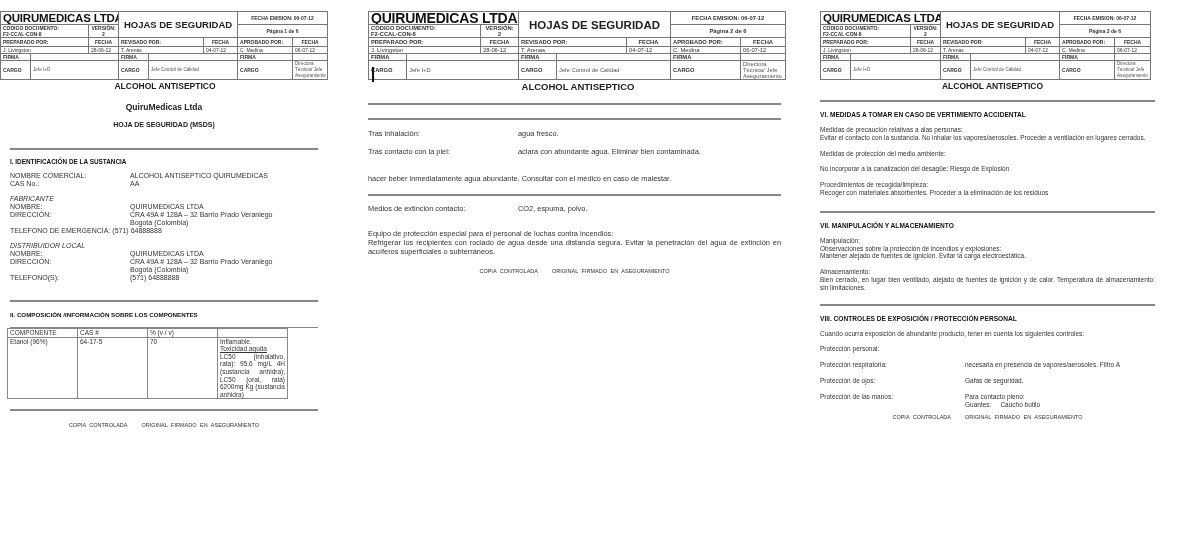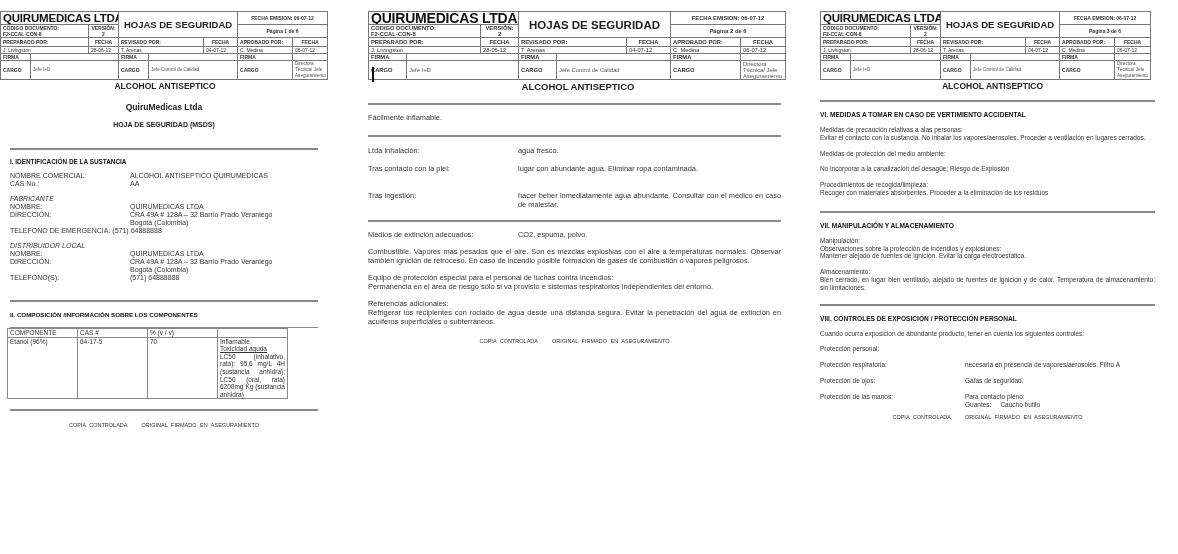--- a/index.html
+++ b/index.html
@@ -245,50 +245,45 @@
       <td colspan="2" class="cargo-val" style="font-size: 5.8px;">Jefe Control de Calidad</td>
       <td class="b" style="font-size: 5.8px;">CARGO</td>
       <td class="cargo-val" style="font-size: 5.8px;">Directora Técnica/ Jefe Aseguramiento</td>
     </tr>
   </tbody>
       </table>
   <div class="product" style="font-size: 9.5px;">ALCOHOL ANTISEPTICO</div>
 </div>
   <div class="inner">
     <div class="sep" style="margin-top:11px;"></div>
-    <div class="txt" style="margin-top:8px;">Fácilmente inflamable.</div>
     <div class="sep" style="margin-top:13px;"></div>
     <div class="txt">
       <div class="row" style="margin-top:9px">
-          <span class="lbl">Ltda inhalación:</span>
+          <span class="lbl">Tras inhalación:</span>
           <span class="val">agua fresco.</span>
         </div>
       <div class="row" style="margin-top:9px">
           <span class="lbl">Tras contacto con la piel:</span>
-          <span class="val">lugar con abundante agua. Eliminar ropa contaminada.</span>
+          <span class="val">aclara con abundante agua. Eliminar bien contaminada.</span>
         </div>
       <div class="row" style="margin-top:9px">
         </div>
       <div class="row" style="margin-top:9px">
-          <span class="lbl">Tras ingestión:</span>
           <span class="val">hacer beber inmediatamente agua abundante. Consultar con el médico en caso de malestar.</span>
         </div>
     </div>
     <div class="sep" style="margin-top:11px;"></div>
     <div class="txt">
       <div class="row" style="margin-top:8px">
-          <span class="lbl" style="width:146px">Medios de extinción adecuados:</span>
+          <span class="lbl" style="width:146px">Medios de extinción contacto:</span>
           <span class="val" style="padding-left:4px">CO2, espuma, polvo.</span>
         </div>
       <div class="row" style="margin-top:8px">
-          <span class="val">Combustible. Vapores mas pesados que el aire. Son es mezclas explosivas con el aire a temperaturas normales. Observar también ignición de retroceso. En caso de incendio posible formación de gases de combustión o vapores peligrosos.</span>
         </div>
       <div style="margin-top:8px">Equipo de protección especial para el personal de luchas contra incendios:</div>
-      <div style="text-align:justify">Permanencia en el área de riesgo sólo si va provisto e sistemas respiratorios independientes del entorno.</div>
-      <div style="margin-top:8px">Referencias adicionales:</div>
       <div style="text-align:justify">Refrigerar los recipientes con rociado de agua desde una distancia segura. Evitar la penetración del agua de extinción en acuíferos superficiales o subterráneos.</div>
     </div>
     <div class="footer" style="margin-top:12px;"><span>COPIA CONTROLADA</span><span>ORIGINAL FIRMADO EN ASEGURAMIENTO</span></div>
   </div>
 </div>
 
 <div class="page" id="p3">
   <div class="hdr-slot">
   <table class="hdr" style="width: 330px;">
     <colgroup>

